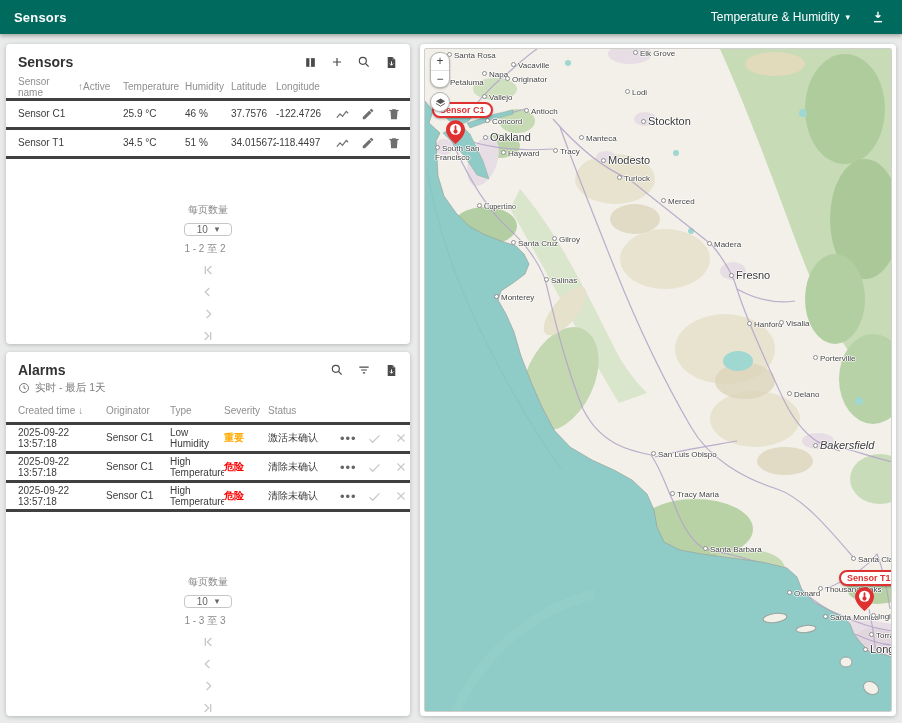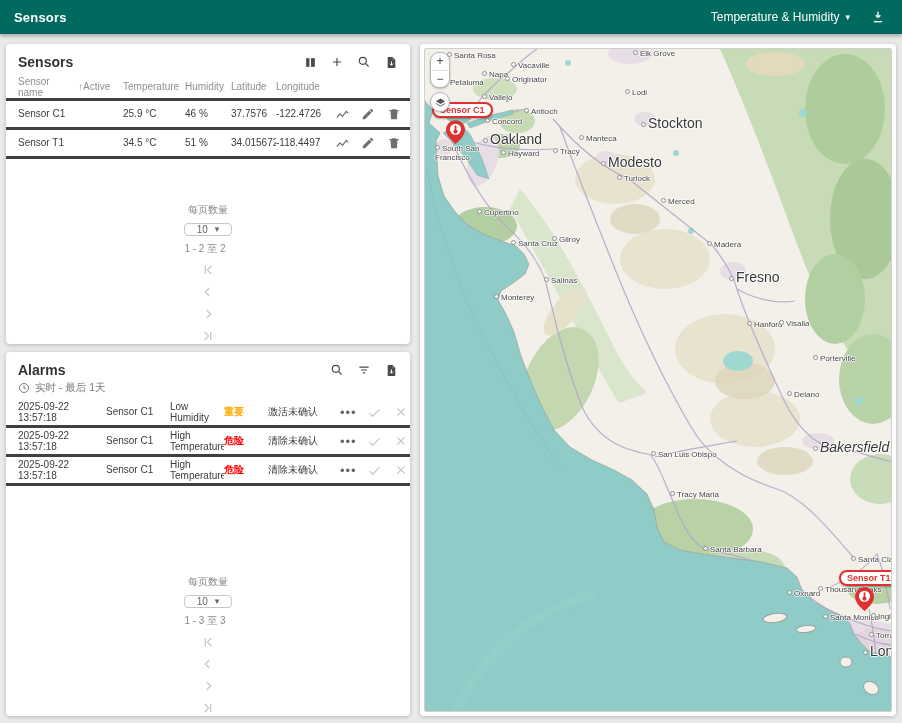--- a/index.html
+++ b/index.html
@@ -67,21 +67,21 @@
 
   
   #map{position:relative;width:468px;height:664px;background:#f2f0e9;overflow:hidden;
        border:1px solid #cfcfcb;box-sizing:border-box;border-radius:2px;}
   #map svg.basemap{position:absolute;left:0;top:0;}
   .city{position:absolute;font-size:8px;color:#454545;white-space:nowrap;z-index:3;
         text-shadow:-1px 0 0 rgba(255,255,255,.9),1px 0 0 rgba(255,255,255,.9),
                     0 -1px 0 rgba(255,255,255,.9),0 1px 0 rgba(255,255,255,.9);}
   .city::before{content:"";display:inline-block;width:3px;height:3px;border:1px solid #8f8f8f;
         background:#fff;border-radius:50%;margin-right:2px;vertical-align:1px;}
-  .city.big{font-size:14px;color:#383838;}
+  .city.big{font-size:11px;color:#383838;}
   .city.wrap{white-space:normal;line-height:1.1;}
   .marker{position:absolute;z-index:6;cursor:pointer;}
   .marker-label{position:absolute;z-index:7;background:#fff;border:2px solid #e03131;color:#e03131;
         font-size:9px;font-weight:bold;border-radius:9px;padding:1px 6px;white-space:nowrap;
         box-shadow:0 1px 2px rgba(0,0,0,.3);cursor:pointer;}
   .zoomctl{position:absolute;left:5px;top:3px;width:18px;height:34px;background:#fff;
         border:1px solid #b5b5b5;border-radius:9px;display:flex;flex-direction:column;z-index:8;
         box-shadow:0 1px 2px rgba(0,0,0,.25);}
   .zoomctl .zb{flex:1;display:flex;align-items:center;justify-content:center;font-size:12px;
         color:#444;cursor:pointer;line-height:1;}
@@ -280,20 +280,39 @@
     </div>
   </div>
   <div class="subhead">
     <svg width="12" height="12" viewBox="0 0 24 24">
         <circle cx="12" cy="12" r="9" stroke="#7b7b7b" stroke-width="2" fill="none"></circle>
         <path d="M12 7v5l4 2" stroke="#7b7b7b" stroke-width="2" fill="none"></path>
       </svg>
     <span>实时 - 最后 1天</span>
   </div>
 
+  <div class="thead alarms-grid">
+    <div class="th">
+      <span>Created time</span>
+      <span class="sort-arrow">↓</span>
+    </div>
+    <div class="th">
+        <span>Originator</span>
+      </div>
+    <div class="th">
+        <span>Type</span>
+      </div>
+    <div class="th">
+        <span>Severity</span>
+      </div>
+    <div class="th">
+        <span>Status</span>
+      </div>
+    <div></div>
+  </div>
 
   <div class="trow alarms-grid">
     <div class="cell">2025-09-22 13:57:18</div>
     <div class="cell">Sensor C1</div>
     <div class="cell">Low Humidity</div>
     <div class="cell sev" style="color: rgb(255, 170, 0);">重要</div>
     <div class="cell">激活未确认</div>
     <div class="row-actions">
       <span class="more-dots">•••</span>
       <span class="act dim">
@@ -485,21 +504,21 @@
         <span class="city big" style="left: 58px; top: 82px;">Oakland</span>
         <span class="city wrap" style="left: 10px; top: 96px; width: 46px;">South San Francisco</span>
         <span class="city" style="left: 76px; top: 100px;">Hayward</span>
         <span class="city" style="left: 128px; top: 98px;">Tracy</span>
         <span class="city" style="left: 154px; top: 85px;">Manteca</span>
         <span class="city big" style="left: 176px; top: 105px;">Modesto</span>
         <span class="city" style="left: 192px; top: 125px;">Turlock</span>
         <span class="city" style="left: 236px; top: 148px;">Merced</span>
         <span class="city" style="left: 282px; top: 191px;">Madera</span>
         <span class="city big" style="left: 304px; top: 220px;">Fresno</span>
-        <span class="city" style="left: 52px; top: 159px;">Cupertino</span>
+        <span class="city" style="left: 52px; top: 153px; font-family: Liberation Serif, serif;">Cupertino</span>
         <span class="city" style="left: 86px; top: 190px;">Santa Cruz</span>
         <span class="city" style="left: 127px; top: 186px;">Gilroy</span>
         <span class="city" style="left: 119px; top: 227px;">Salinas</span>
         <span class="city" style="left: 69px; top: 244px;">Monterey</span>
         <span class="city" style="left: 322px; top: 271px;">Hanford</span>
         <span class="city" style="left: 354px; top: 270px;">Visalia</span>
         <span class="city" style="left: 388px; top: 305px;">Porterville</span>
         <span class="city" style="left: 362px; top: 341px;">Delano</span>
         <span class="city big" style="left: 388px; top: 390px; font-style: italic;">Bakersfield</span>
         <span class="city" style="left: 226px; top: 401px;">San Luis Obispo</span>

